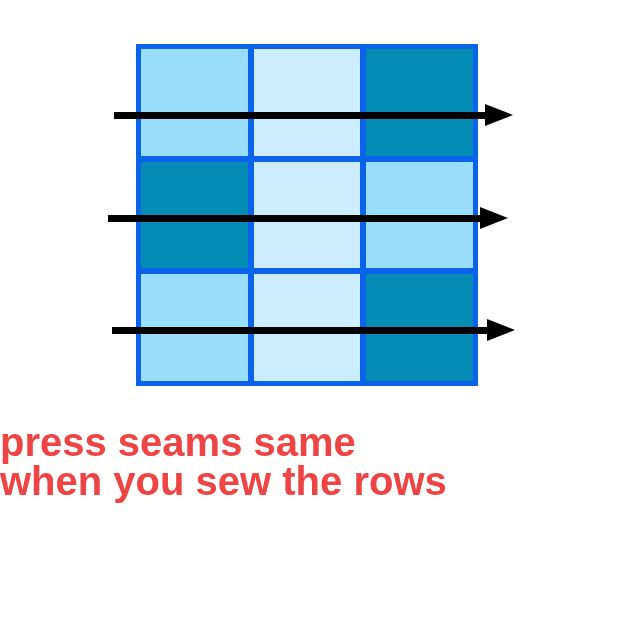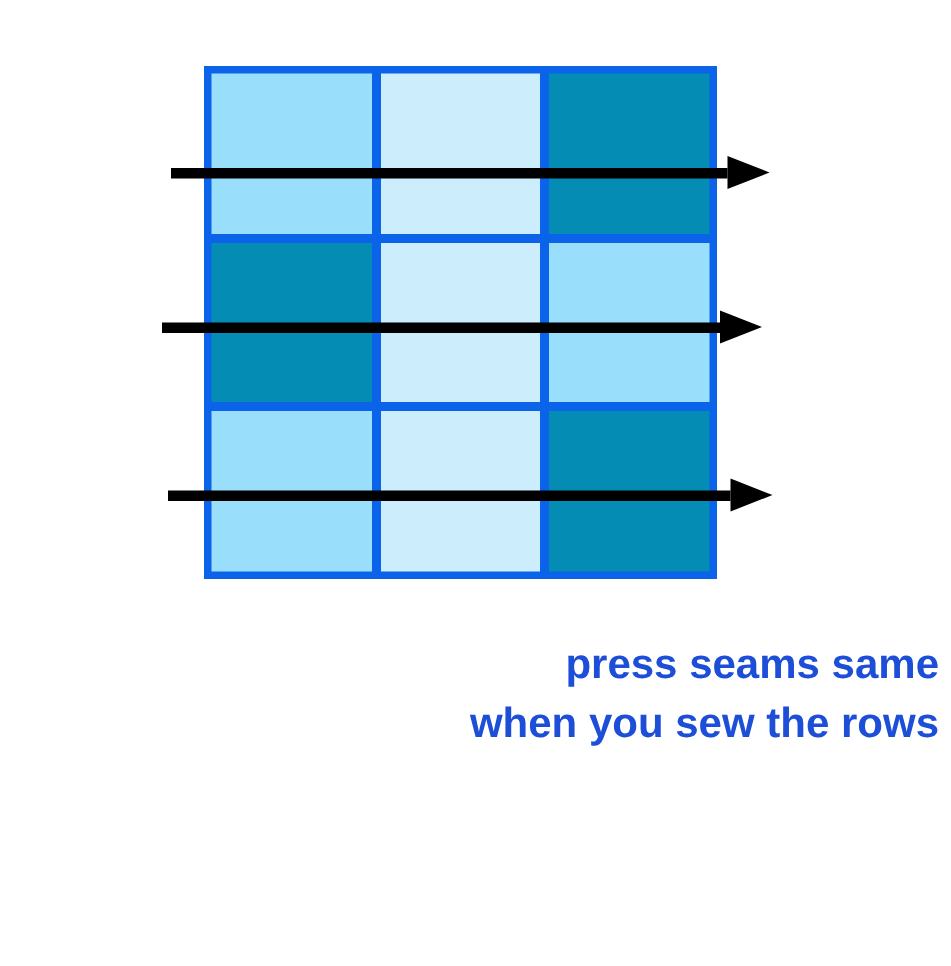--- a/index.html
+++ b/index.html
@@ -58,25 +58,25 @@
   .arrow-1 { left: 114px; top: 104px; width: 399px; }
   .arrow-2 { left: 108px; top: 207px; width: 400px; }
   .arrow-3 { left: 112px; top: 319px; width: 403px; }
 
   
   .caption {
     position: absolute;
     left: 0;
     right: 8px;
     top: 423px;
-    text-align: right;
-    font-size: 28px;
+    text-align: left;
+    font-size: 40px;
     font-weight: bold;
     line-height: 39px;
-    color: #1d4ed8;
+    color: #ef4444;
   }
 </style>
 </head>
 <body>
 
 <div class="stage">
 
   <div class="quilt" style="background: rgb(10, 99, 232);">
     <div class="cell" style="background: rgb(153, 223, 251);"></div>
     <div class="cell" style="background: rgb(203, 237, 252);"></div>

